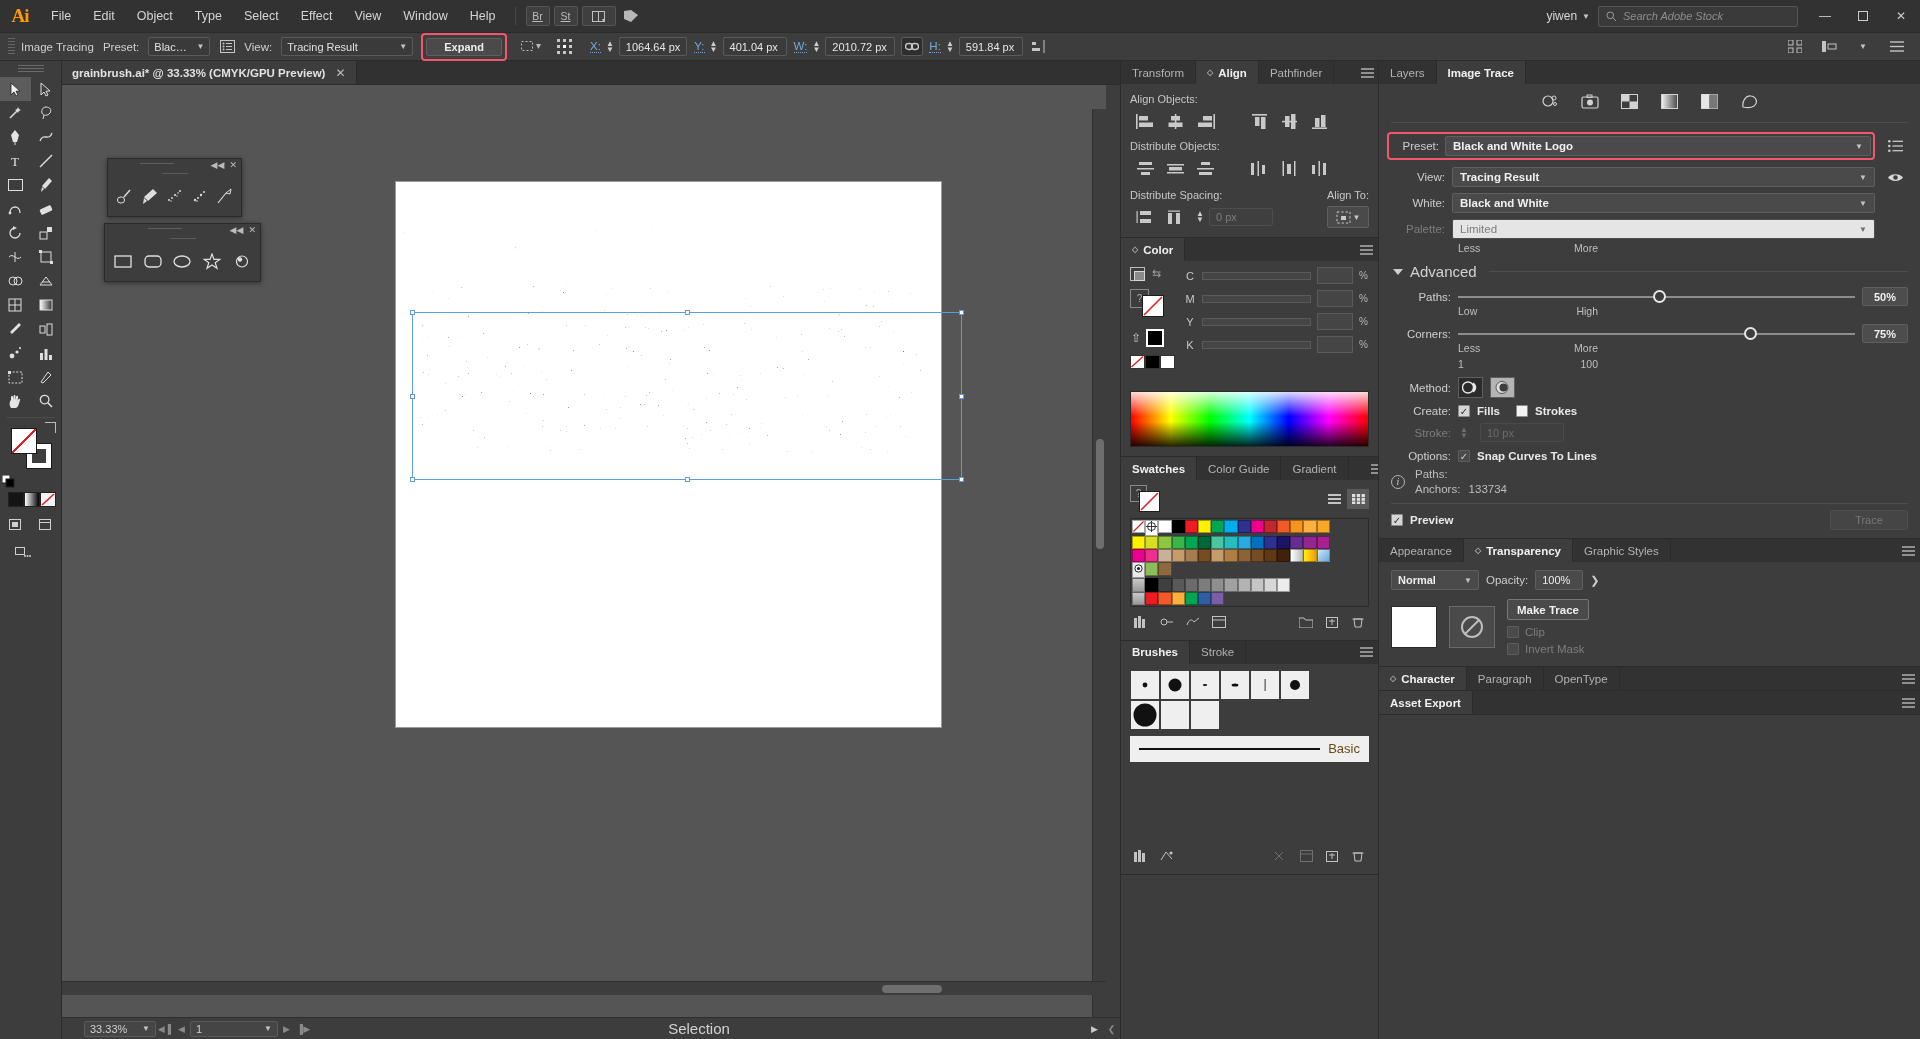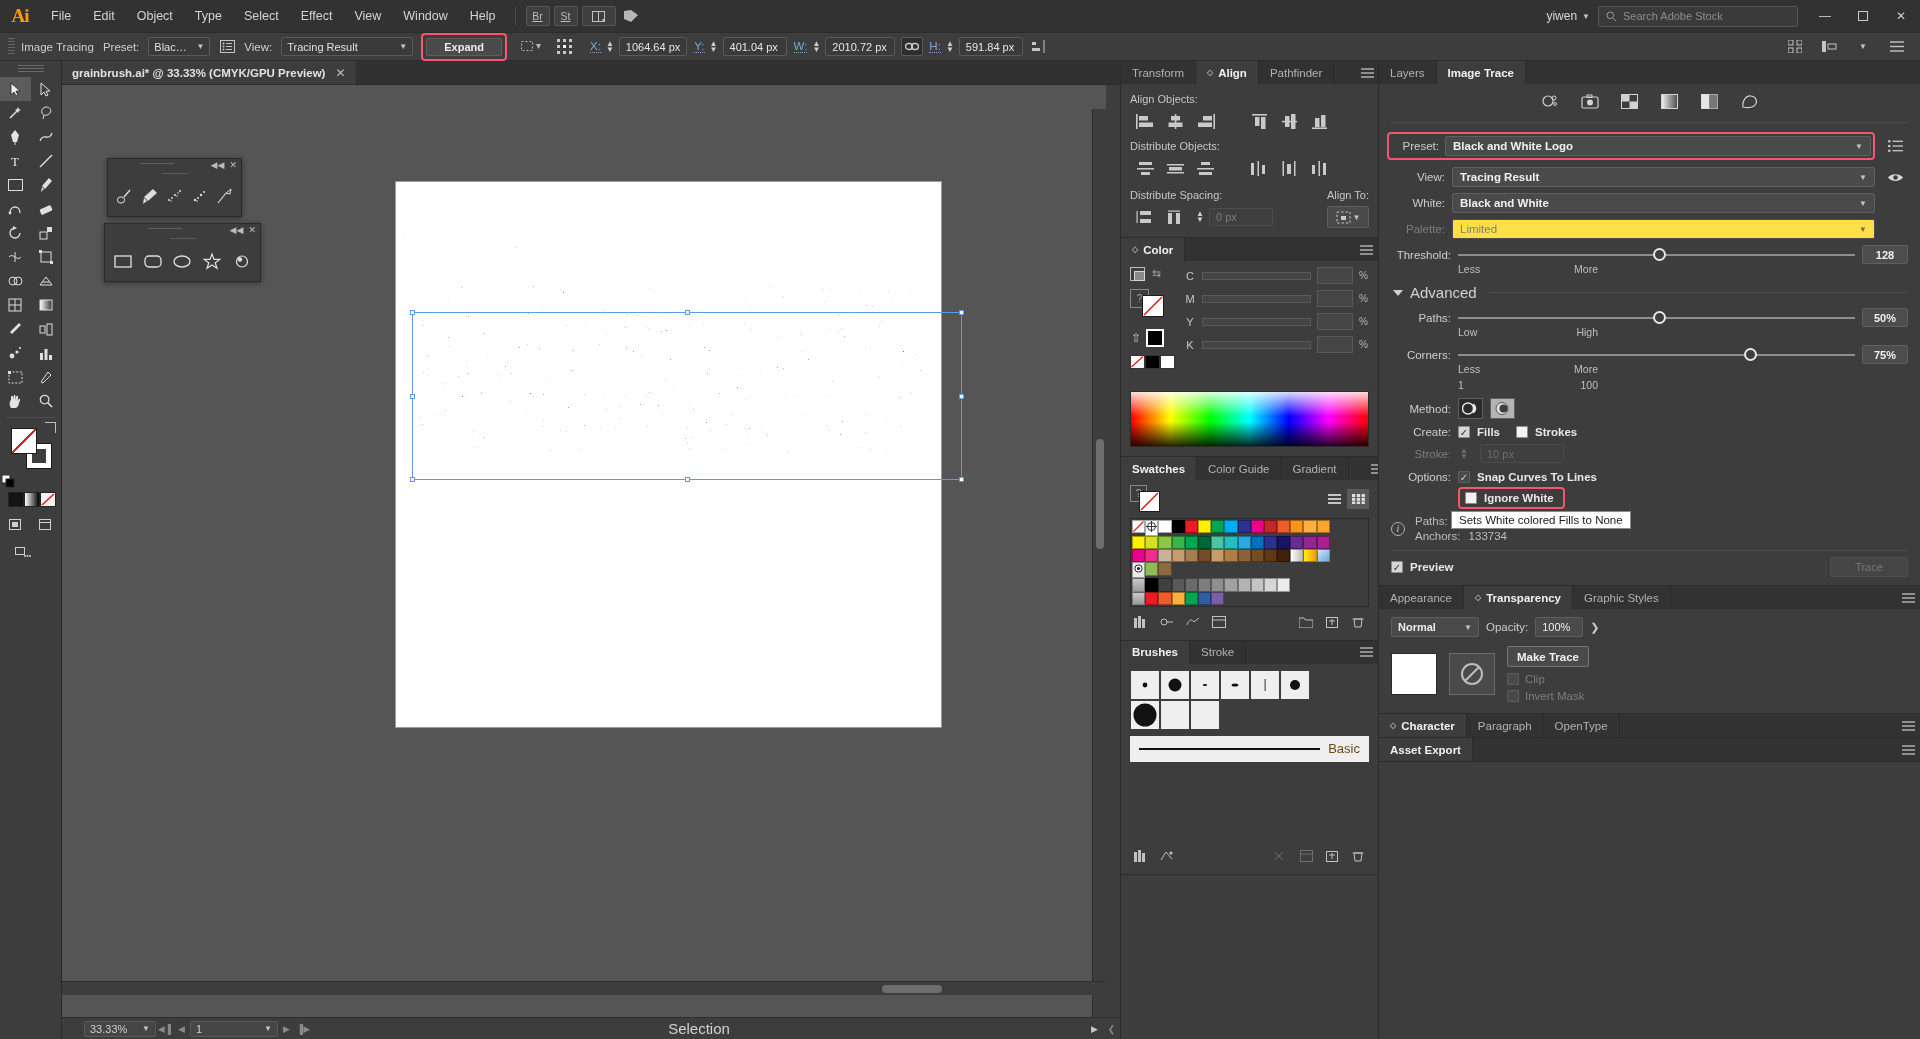--- a/index.html
+++ b/index.html
@@ -36,21 +36,21 @@
   .mb-btn.wide { width:34px; }
   .mb-icon { width:26px; height:22px; display:flex; align-items:center; justify-content:center; color:#b9b9b9; }
   .spacer { flex:1 1 auto; }
   .user-chip {
     display:flex; align-items:center; gap:5px; padding:0 8px; height:22px;
     font-size:12px; color:#d8d8d8;
   }
   .searchbox {
     display:flex; align-items:center; gap:6px; width:200px; height:21px;
     background:#3a3a3a; border:1px solid #565656; border-radius:2px;
-    padding:0 7px; font-size:11px; color:#8e8e8e; margin-right:8px;
+    padding:0 7px; font-size:11px; color:#8e8e8e; margin-right:8px;font-style:italic;
   }
   .wbtn { width:38px; height:33px; display:flex; align-items:center; justify-content:center; color:#ccc; font-size:12px; }
 
   
   .ctrlbar {
     position:absolute; left:0; top:33px; width:1920px; height:28px;
     background:#3d3d3d; display:flex; align-items:center;
     border-bottom:1px solid #2b2b2b; padding-left:8px;
   }
   .cb-grip { width:7px; height:18px; margin-right:6px;
@@ -204,21 +204,21 @@
   
   .it-iconrow { display:flex; align-items:center; justify-content:center; gap:10px; padding:6px 0 8px; }
   .it-row { display:flex; align-items:center; margin-bottom:6px; gap:7px; }
   .it-lab { width:54px; text-align:right; font-size:11.5px; color:#cdcdcd; }
   .it-lab.dim { color:#7d7d7d; }
   .it-sel {
     flex:1; height:20px; background:#4a4a4a; border:1px solid #5f5f5f; border-radius:2px;
     display:flex; align-items:center; justify-content:space-between; padding:0 7px;
     font-size:11.5px; color:#f0f0f0; font-weight:bold;
   }
-  .it-sel.dim { color:#7d7d7d; background:#fde047; border-color:#4d4d4d; font-weight:normal;}
+  .it-sel.dim { color:#7d7d7d; background:#e5e5e5; border-color:#4d4d4d; font-weight:normal;}
   .hl-box { border:2px solid #f4566c; border-radius:4px; padding:2px; display:flex; align-items:center; gap:6px; flex:1;}
   .it-after { width:26px; display:flex; align-items:center; justify-content:center; color:#cfcfcf; }
   .slider-wrap { flex:1; position:relative; height:16px; display:flex; align-items:center; }
   .sl-track { position:absolute; left:0; right:0; height:2px; background:#8d8d8d; }
   .sl-knob { position:absolute; width:13px; height:13px; border:2px solid #e7e7e7; border-radius:50%; background:#3d3d3d; }
   .it-num { width:46px; height:19px; background:#4d4d4d; border:1px solid #5f5f5f; border-radius:2px;
      display:flex; align-items:center; justify-content:center; font-size:11px; color:#f0f0f0; font-weight:bold; }
   .it-minmax { display:flex; justify-content:space-between; font-size:10.5px; color:#bfbfbf;
      margin:-3px 0 7px 61px; width:188px; }
   .discl { display:flex; align-items:center; gap:7px; font-size:15px; color:#d2d2d2; margin:9px 0 7px 2px; }
@@ -1572,28 +1572,20 @@
 
           <div class="it-row">
             <div class="it-lab dim">Palette:</div>
             <div class="it-sel dim">
               <span>Limited</span>
               <span class="caret" style="color:#6d6d6d">▼</span>
             </div>
             <div class="it-after"></div>
           </div>
 
-          <div class="it-row" style="margin-bottom:2px">
-            <div class="it-lab" style="width:60px">Threshold:</div>
-            <div class="slider-wrap">
-              <div class="sl-track"></div>
-              <div class="sl-knob" style="left:49%"></div>
-            </div>
-            <div class="it-num">128</div>
-          </div>
           <div class="it-minmax" style="margin-left:67px; width:140px">
             <span>Less</span>
             <span>More</span>
           </div>
 
           <div class="discl">
             <span class="tri"></span>
             <span>Advanced</span>
             <span style="flex:1;height:1px;background:#4d4d4d;margin-left:5px"></span>
           </div>
@@ -1665,29 +1657,20 @@
             <div style="flex:1"></div>
           </div>
 
           <div class="it-row" style="margin-bottom:4px">
             <div class="it-lab" style="width:60px">Options:</div>
             <span class="chk dis" style="color:#d0d0d0">✓</span>
             <span class="chklabel">Snap Curves To Lines</span>
             <div style="flex:1"></div>
           </div>
 
-          <div class="it-row" style="margin-bottom:4px; position:relative">
-            <div style="width:60px"></div>
-            <div style="border:2px solid #f4566c; border-radius:4px; padding:3px 9px 3px 5px; display:flex; align-items:center; gap:7px">
-              <span class="chk off"></span>
-              <span class="chklabel">Ignore White</span>
-            </div>
-            <div style="flex:1"></div>
-            <div class="tooltip" style="left:60px; top:24px">Sets White colored Fills to None</div>
-          </div>
 
           <div style="display:flex; align-items:center; gap:10px; margin-top:6px">
             <div class="info-i">i</div>
             <div>
               <div style="font-size:11.5px;color:#bdbdbd; margin-bottom:3px">
                 <span>Paths:</span>
               </div>
               <div style="font-size:11.5px;color:#bdbdbd">
                 <span>Anchors:</span>
                 <span style="margin-left:5px">133734</span>

